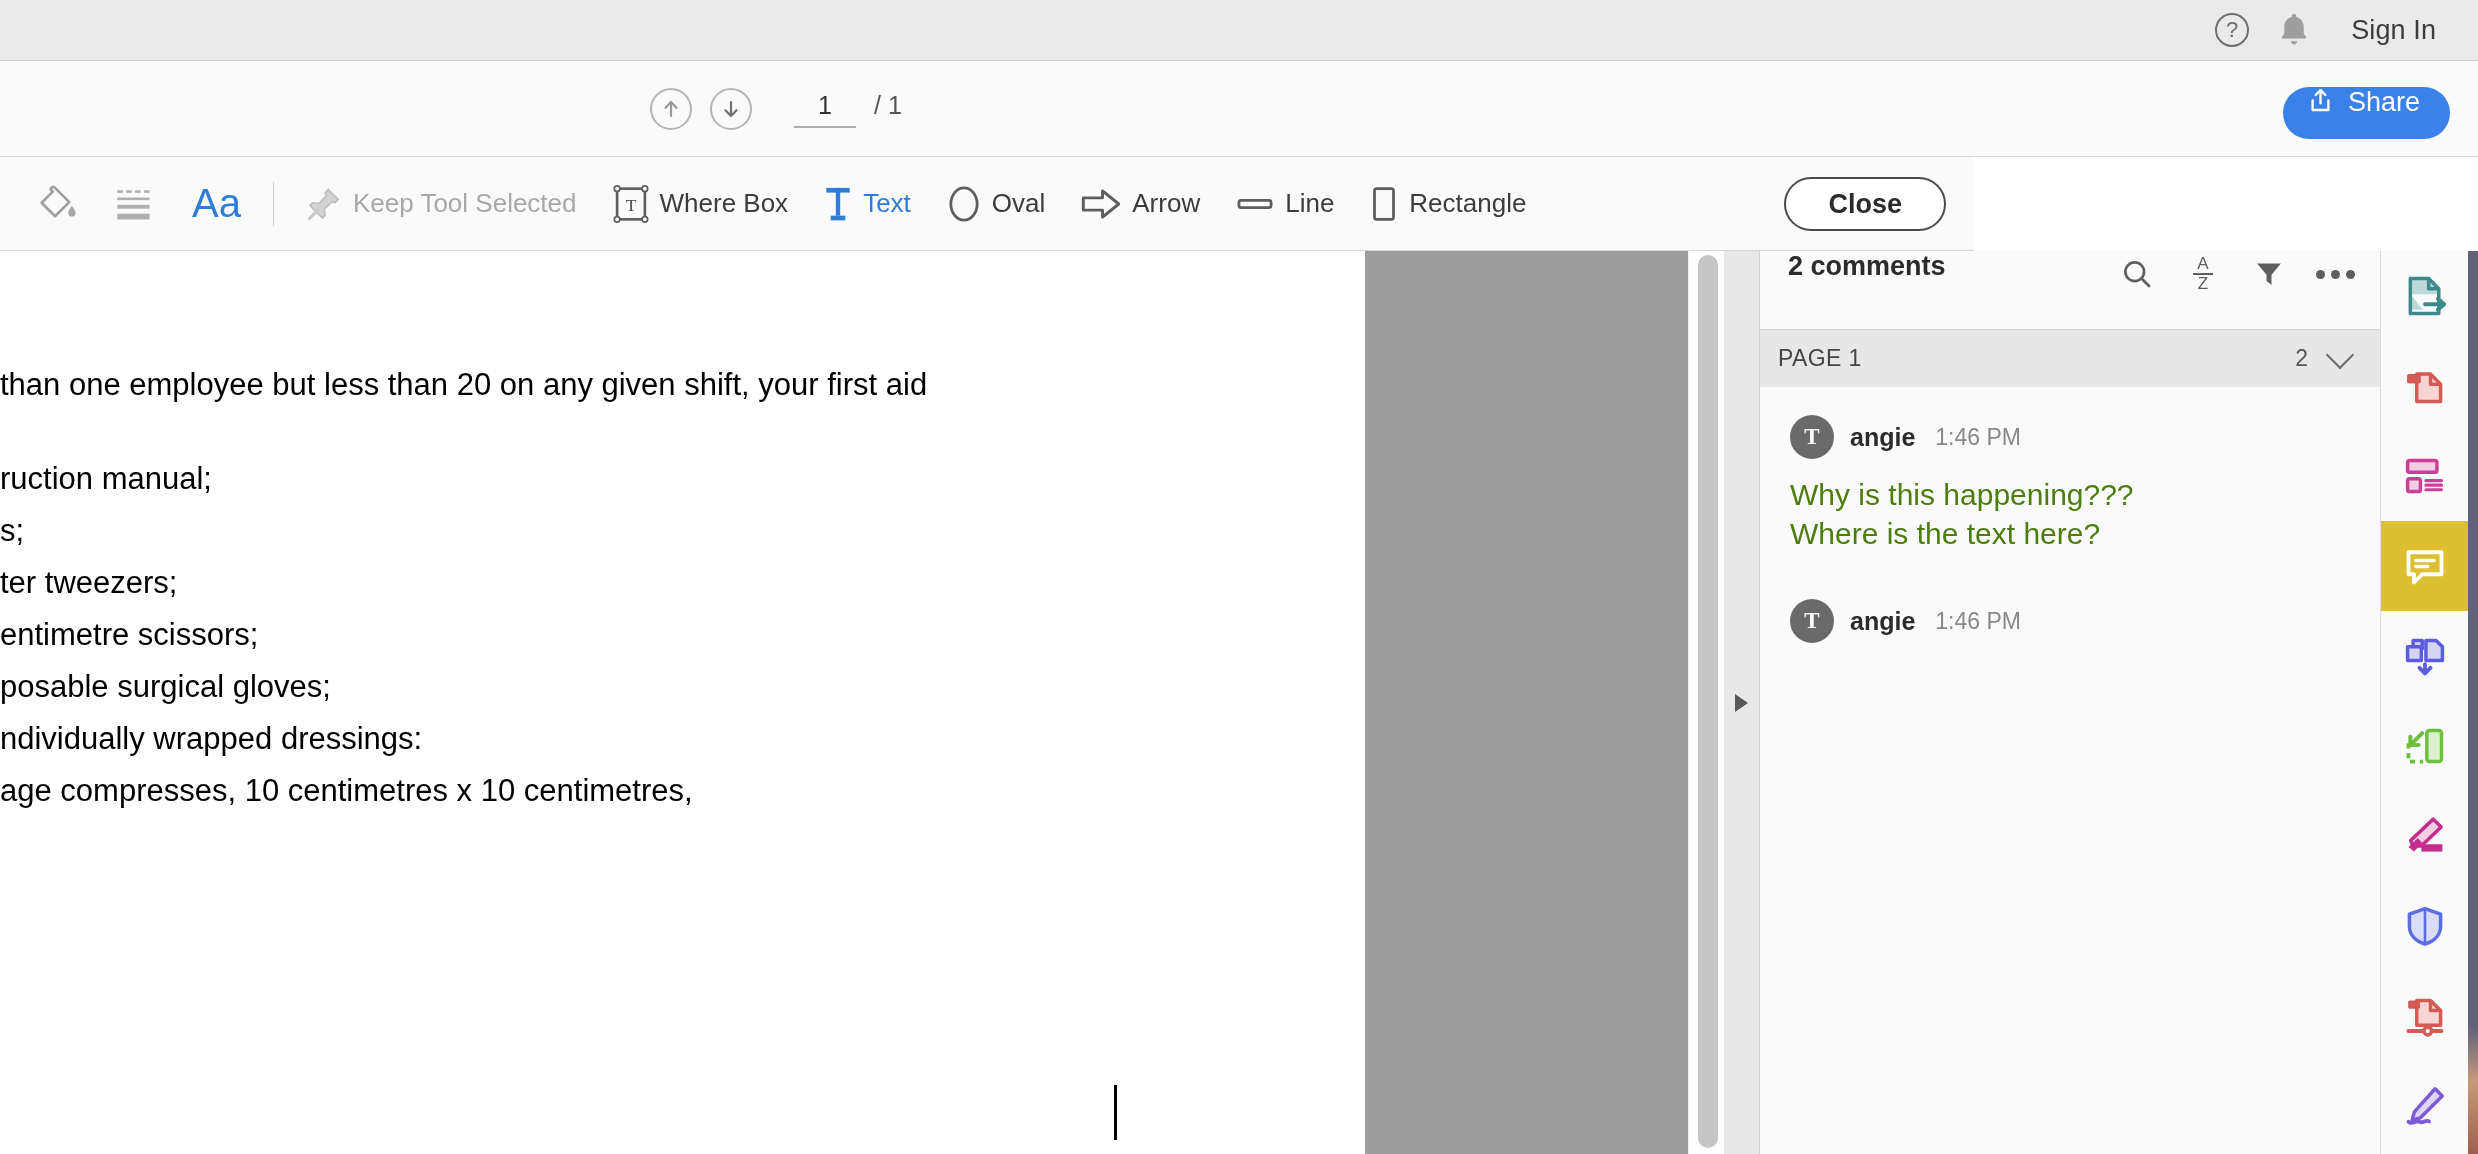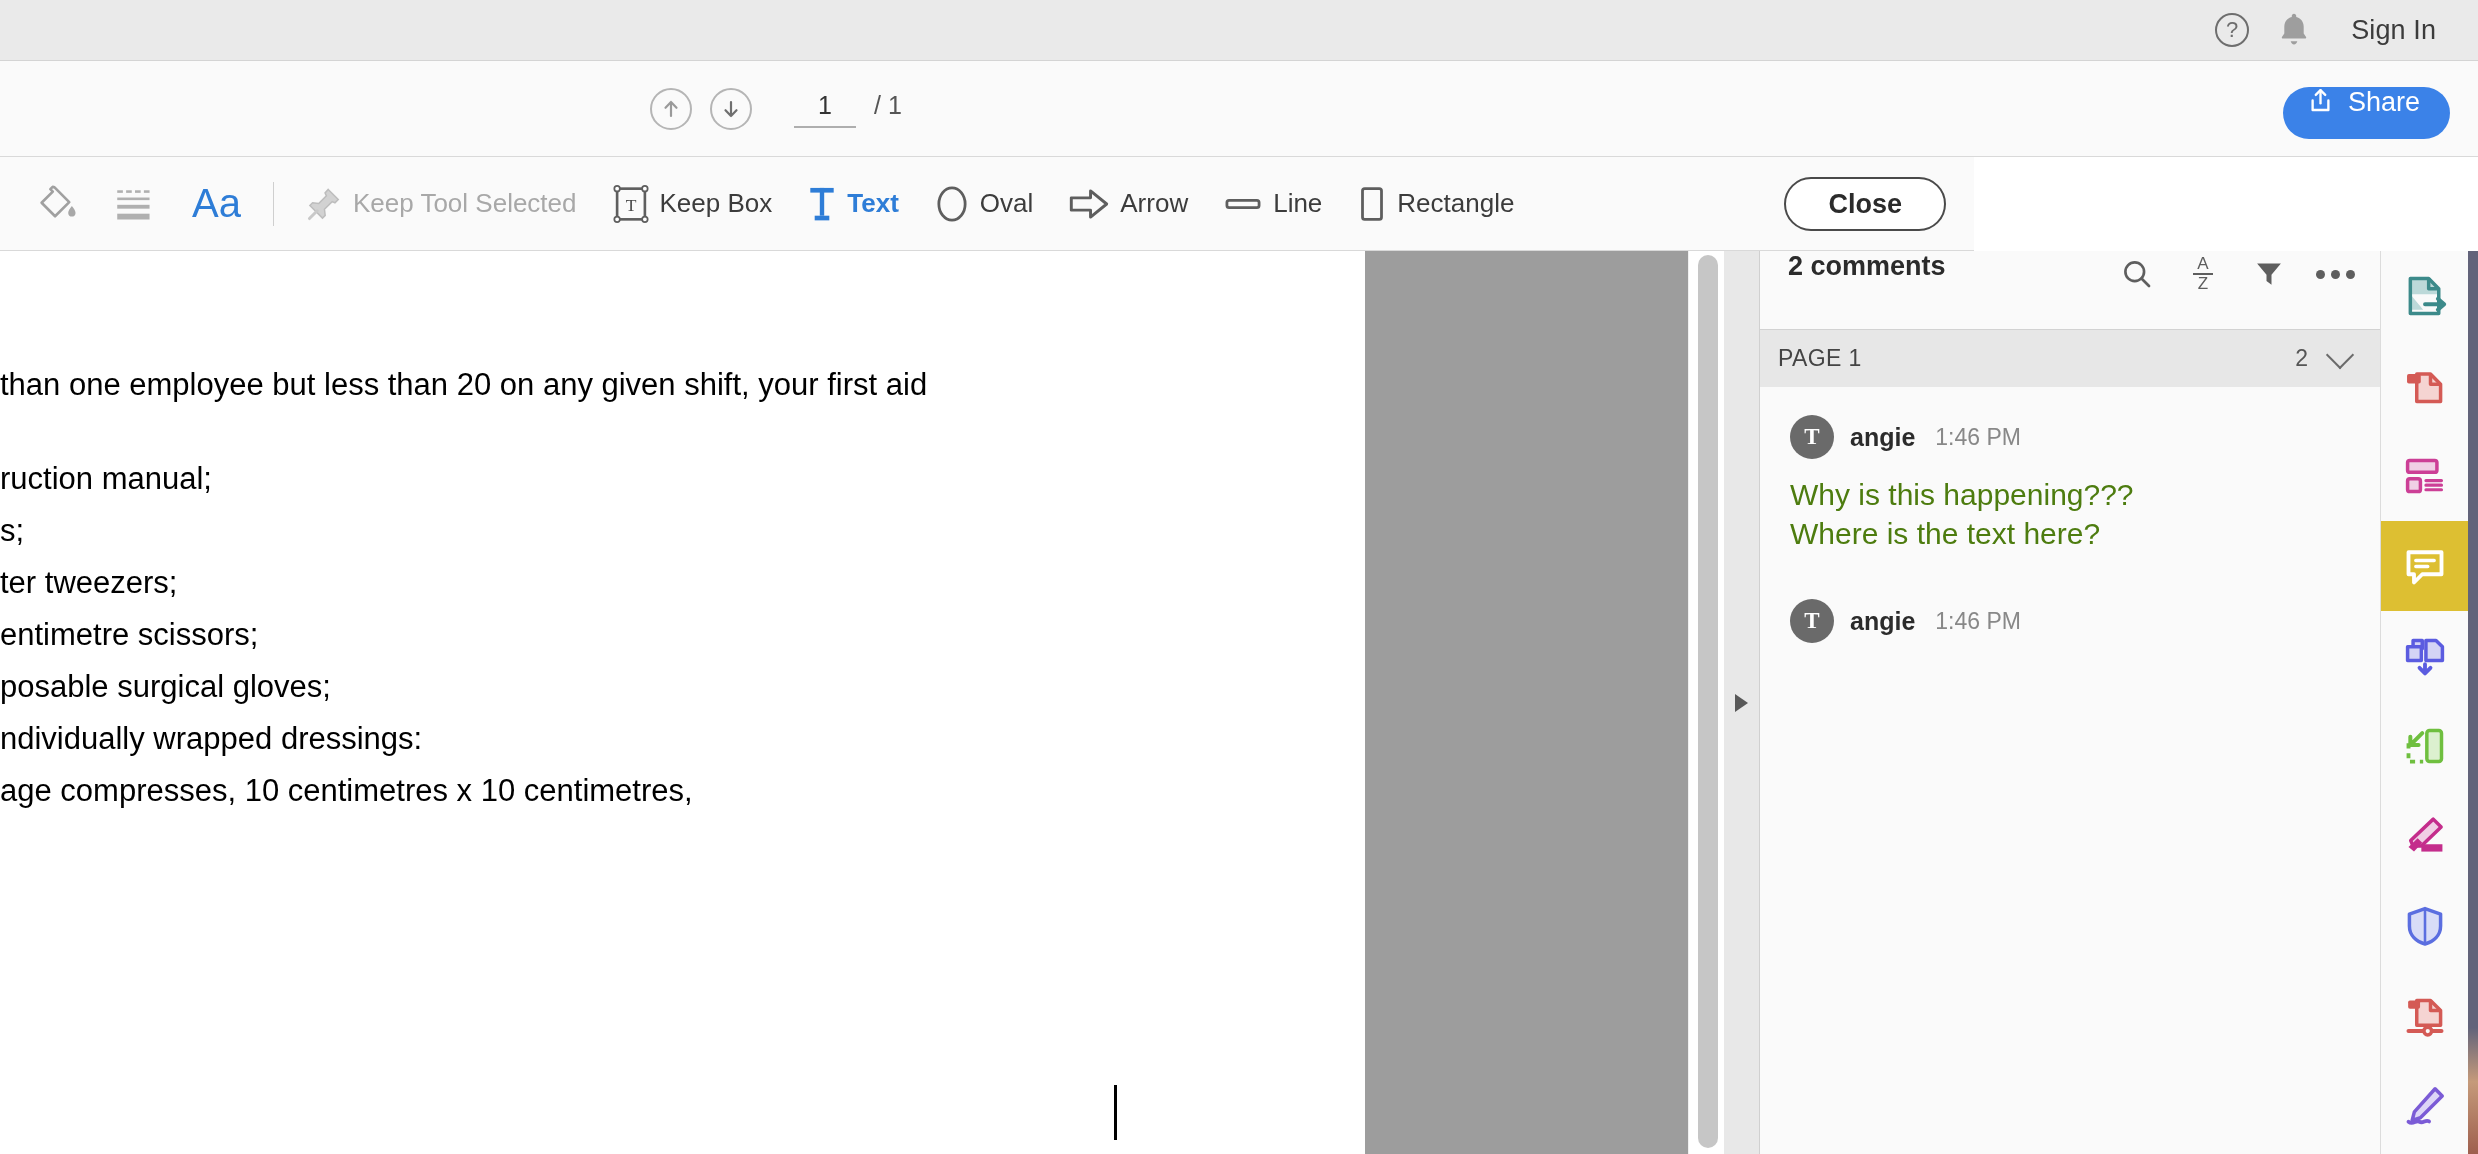--- a/index.html
+++ b/index.html
@@ -79,21 +79,21 @@
     border-bottom: 1px solid #d9d9d9;
     display: flex; align-items: center;
   }
   .anno-left { display: flex; align-items: center; padding-left: 18px; gap: 0px; }
   .tool {
     display: flex; align-items: center; gap: 11px;
     padding: 6px 18px; cursor: pointer; border-radius: 4px;
   }
   .tool-label { font-size: 26px; color: #3c3c3c; white-space: nowrap; }
   .tool-label.muted { color: #a8a8a8; }
-  .tool-label.blue { color: #2e7dd7; font-weight: bold; }
+  .tool-label.blue { color: #2e7dd7; }
   .divider-v { width: 1px; height: 44px; background: #cfcfcf; margin: 0 14px; }
   .close-btn {
     position: absolute; right: 28px; top: 20px;
     height: 54px; padding: 0 42px;
     border: 2px solid #4a4a4a; border-radius: 28px;
     background: #fff; color: #2b2b2b; font-size: 27px; font-weight: bold;
     cursor: pointer; display: flex; align-items: center;
     font-family: "Liberation Sans", sans-serif;
   }
 
@@ -300,21 +300,21 @@
 
       <div class="tool">
         <svg width="36" height="38" viewBox="0 0 24 26">
           <rect x="2.5" y="2.5" width="19" height="21" fill="none" stroke="#5e5e5e" stroke-width="1.8"></rect>
           <circle cx="2.5" cy="2.5" r="1.9" fill="#fff" stroke="#5e5e5e" stroke-width="1.2"></circle>
           <circle cx="21.5" cy="2.5" r="1.9" fill="#fff" stroke="#5e5e5e" stroke-width="1.2"></circle>
           <circle cx="2.5" cy="23.5" r="1.9" fill="#fff" stroke="#5e5e5e" stroke-width="1.2"></circle>
           <circle cx="21.5" cy="23.5" r="1.9" fill="#fff" stroke="#5e5e5e" stroke-width="1.2"></circle>
           <text x="12" y="17.5" font-size="12" font-family="Liberation Serif, serif" fill="#4a4a4a" text-anchor="middle">T</text>
         </svg>
-        <span class="tool-label">Keep Box</span>
+        <span class="tool-label">Where Box</span>
       </div>
 
       <div class="tool">
         <svg width="28" height="38" viewBox="0 0 18 26">
           <rect x="1" y="2" width="16" height="3.2" fill="#2e7dd7"></rect>
           <rect x="7.5" y="2" width="3" height="19" fill="#2e7dd7"></rect>
           <rect x="4" y="21" width="10" height="3.2" fill="#2e7dd7"></rect>
         </svg>
         <span class="tool-label blue">Text</span>
       </div>

